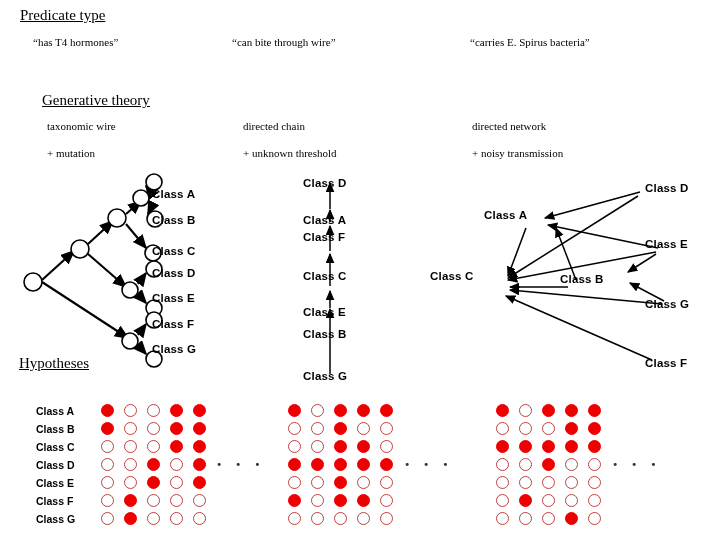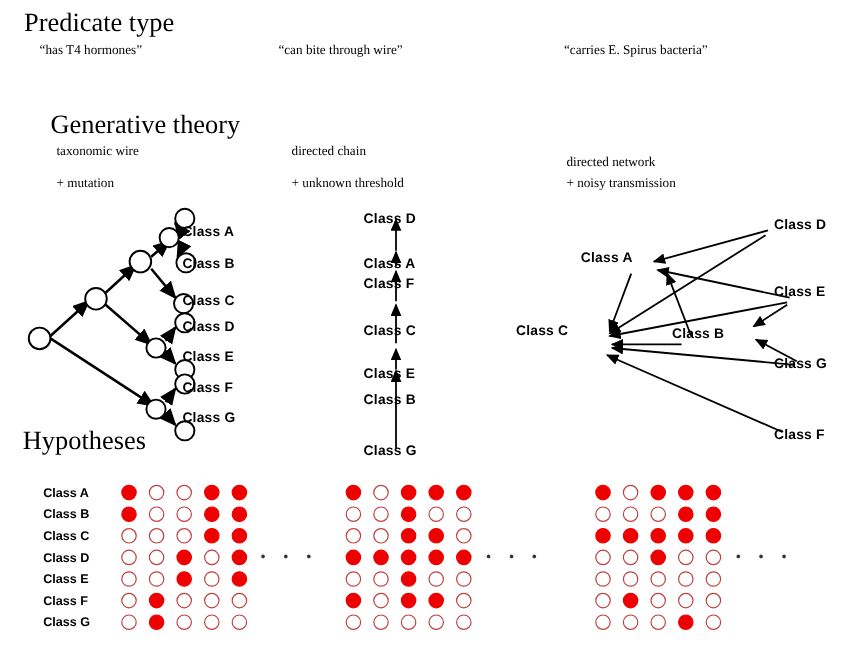--- a/index.html
+++ b/index.html
@@ -13,21 +13,22 @@
     position: relative;
     overflow: hidden;
     font-family: "Liberation Serif", "DejaVu Serif", serif;
     color: #000000;
   }
   .abs { position: absolute; }
 
   
   .sect-title {
     font-family: "Liberation Serif", "DejaVu Serif", serif;
-    font-size: 22px;
+    font-size: 15px;
+    text-decoration: underline;
     white-space: nowrap;
     line-height: 1;
   }
   .serif-line {
     font-family: "Liberation Serif", "DejaVu Serif", serif;
     font-size: 11px;
     white-space: nowrap;
     line-height: 1;
   }
 
@@ -88,21 +89,21 @@
 <div class="abs serif-line" style="left:470px; top:37px;">“carries E. Spirus bacteria”</div>
 
 <div class="abs sect-title" style="left:20px; top:93px;margin-left:22px;">Generative theory</div>
 
 <div class="abs serif-line" style="left:47px; top:121px;">taxonomic wire</div>
 <div class="abs serif-line" style="left:47px; top:148px;text-align:center;">+ mutation</div>
 
 <div class="abs serif-line" style="left:243px; top:121px;">directed chain</div>
 <div class="abs serif-line" style="left:243px; top:148px;">+ unknown threshold</div>
 
-<div class="abs serif-line" style="left:472px; top:130px;text-align:right;">directed network</div>
+<div class="abs serif-line" style="left:472px; top:121px;text-align:right;">directed network</div>
 <div class="abs serif-line" style="left:472px; top:148px;">+ noisy transmission</div>
 
 <svg class="layer" width="160" height="190" style="left:16px; top:178px;">
   <defs>
     <marker id="ah" markerWidth="7" markerHeight="7" refX="6.2" refY="3" orient="auto" markerUnits="strokeWidth">
       <path d="M0,0 L7,3 L0,6 z" fill="#000"></path>
     </marker>
   </defs>
   <g stroke="#000" stroke-width="2.1" fill="none" marker-end="url(#ah)">
 

